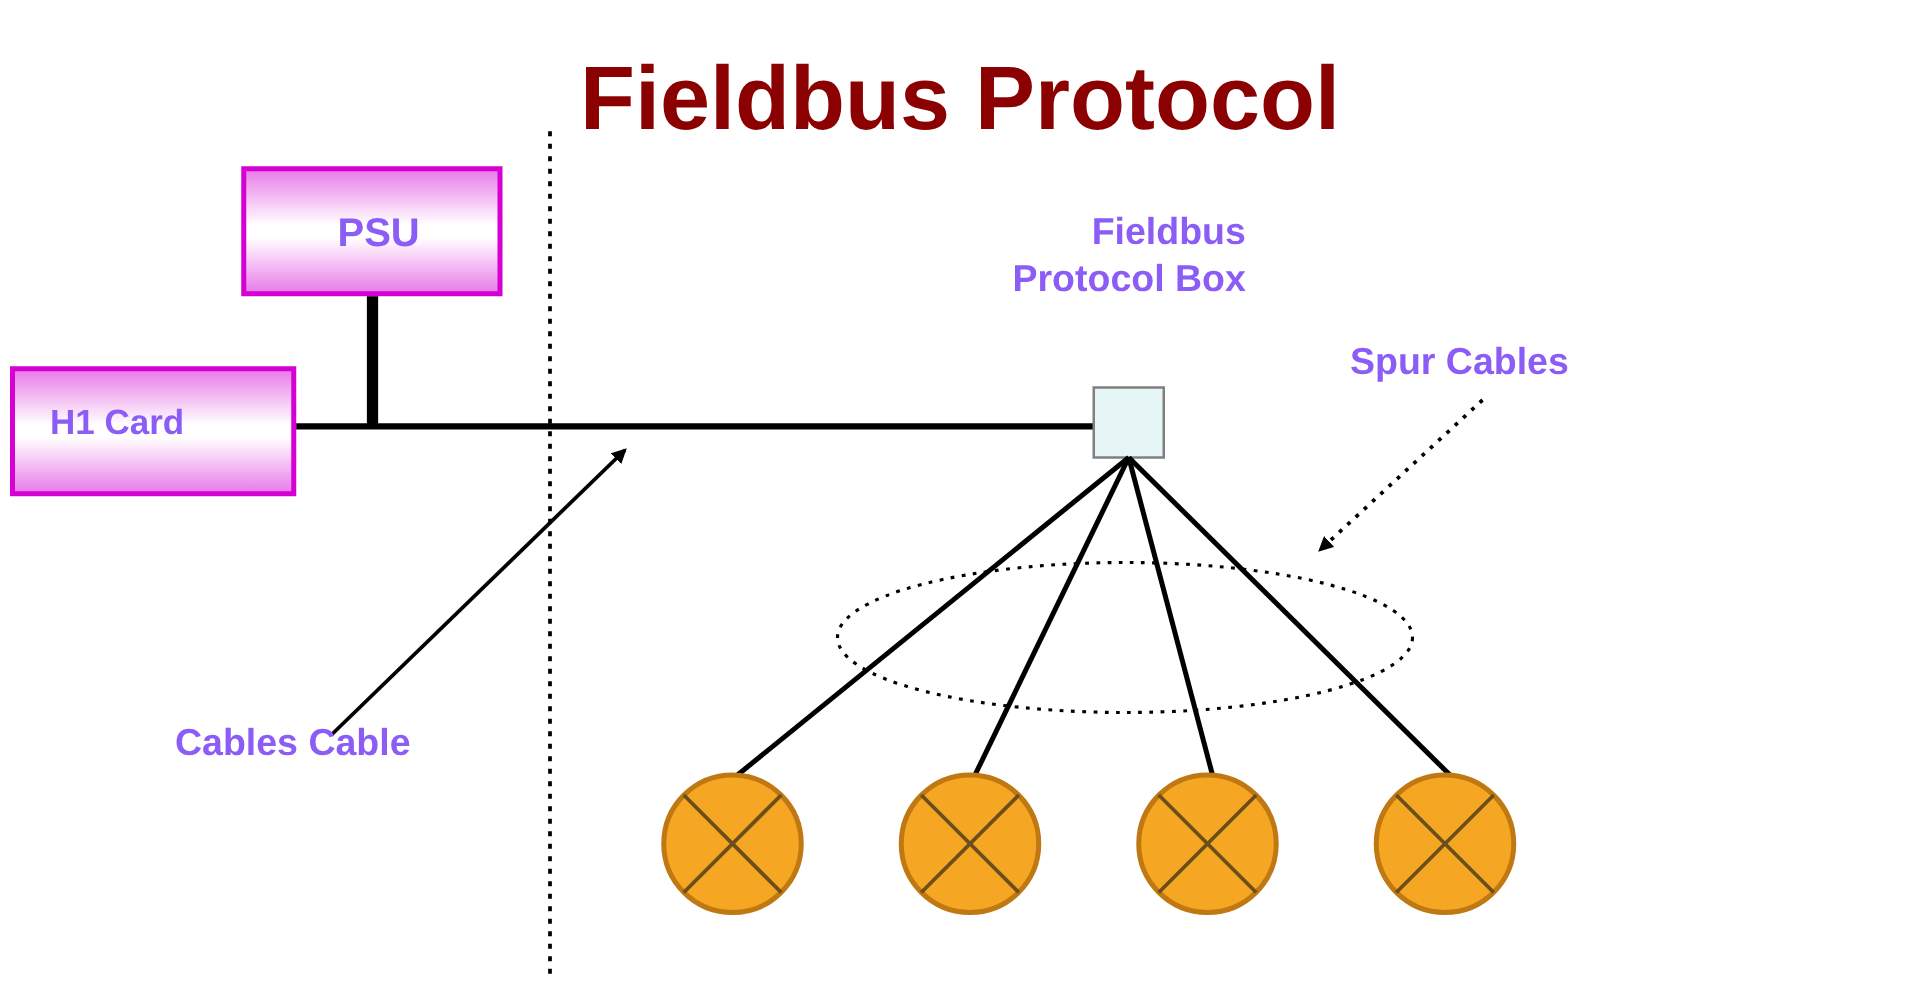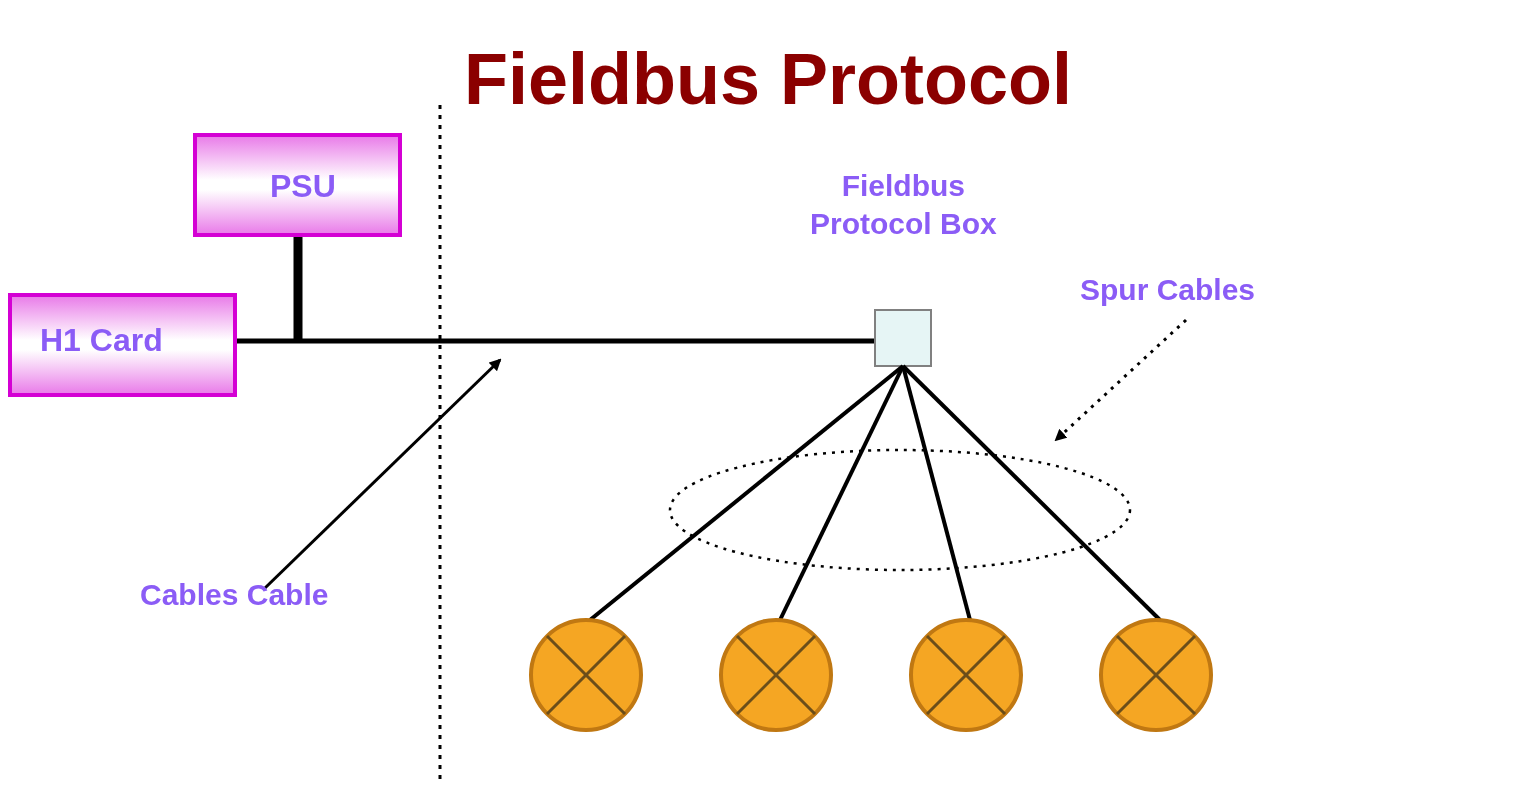--- a/index.html
+++ b/index.html
@@ -29,32 +29,32 @@
     }
     .label {
       position: absolute;
       font-family: Arial, sans-serif;
       font-weight: bold;
       color: #8b5cf6;
     }
     .h1-card-label {
       left: 40px;
       top: 322px;
-      font-size: 32px;
+      font-size: 28px;
     }
     .psu-label {
       left: 270px;
       top: 168px;
       font-size: 32px;
     }
     .junction-label {
       left: 810px;
       top: 167px;
       font-size: 30px;
-      text-align: center;
+      text-align: right;
       line-height: 1.25;
     }
     .trunk-label {
       left: 140px;
       top: 578px;
       font-size: 30px;
     }
     .spur-label {
       left: 1080px;
       top: 273px;

